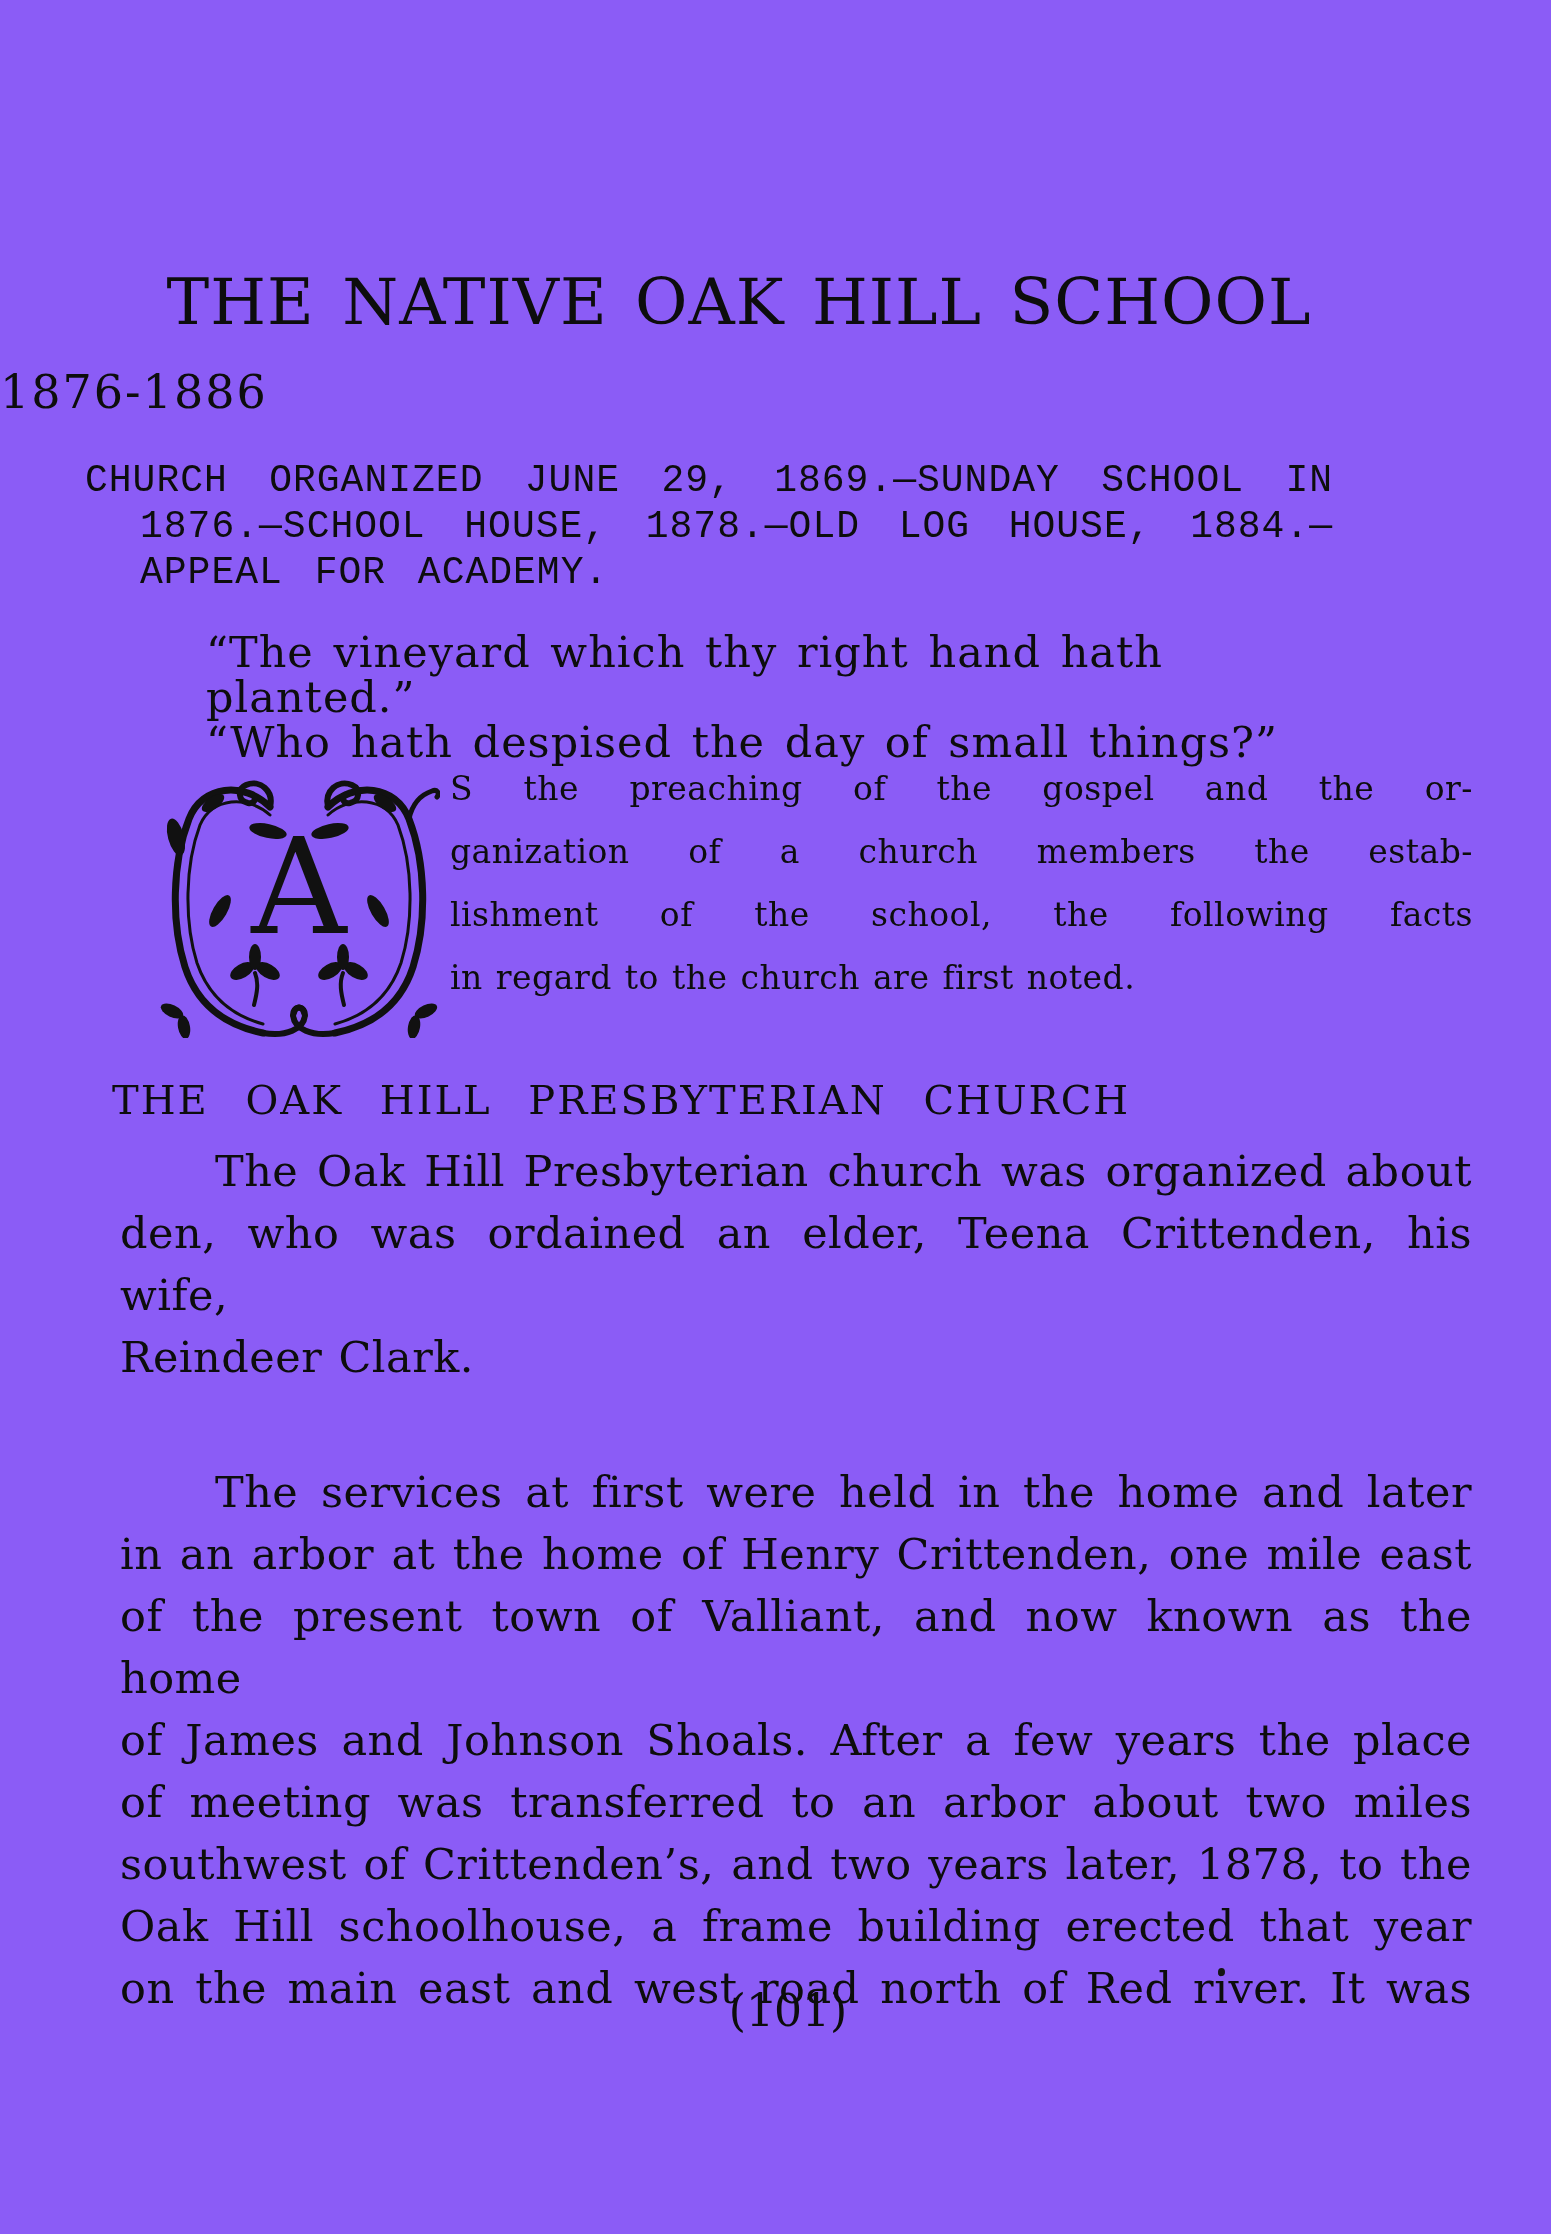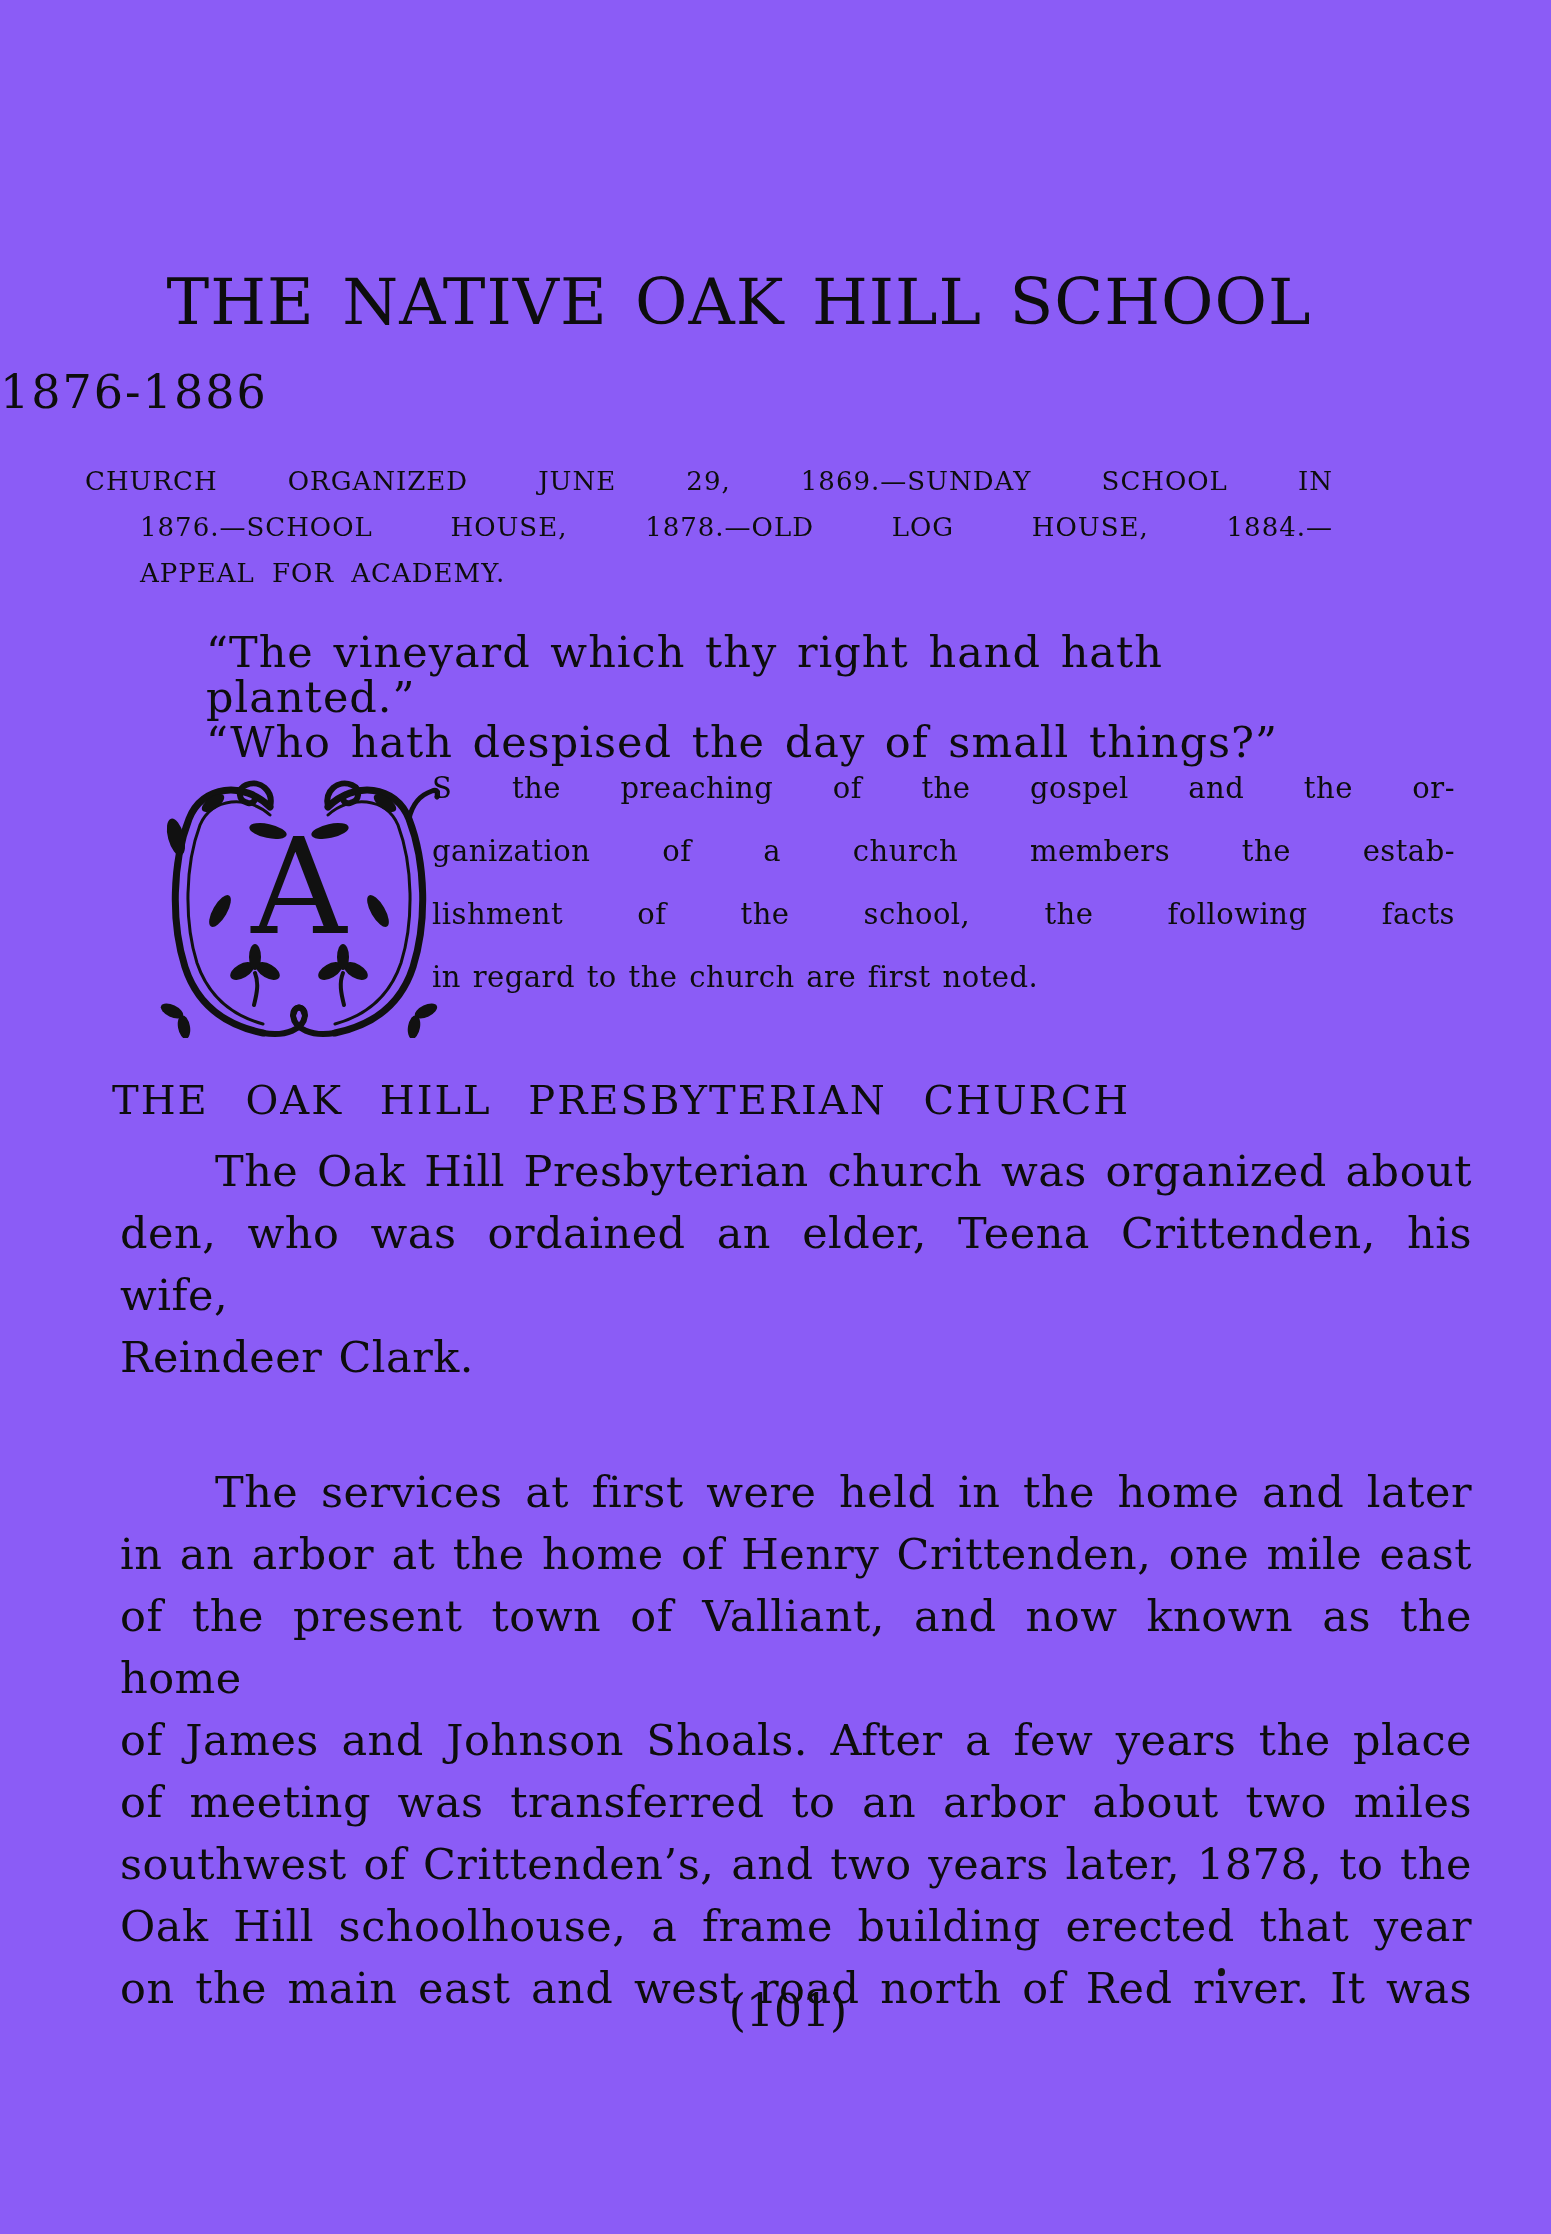--- a/index.html
+++ b/index.html
@@ -15,31 +15,31 @@
   .title{
     left:0;top:267px;width:1478px;text-align:center;
     font-size:64px;line-height:70px;letter-spacing:1px;word-spacing:6px;white-space:nowrap;
   }
   .subtitle{
     left:0;top:367px;width:1500px;text-align:left;
     font-size:46px;line-height:50px;letter-spacing:2px;
   }
   .summary{
     left:85px;top:458px;width:1248px;
-    font-size:26px;line-height:46px;letter-spacing:1px;word-spacing:8px;
+    font-size:38px;line-height:46px;letter-spacing:1px;word-spacing:8px;font-family:Liberation Mono, monospace;
   }
   .summary .hang{padding-left:55px;}
   .epigraph{
     left:206px;top:630px;width:1150px;
     font-size:43px;line-height:45px;letter-spacing:1px;word-spacing:5px;
   }
   .ornament{left:158px;top:773px;width:282px;height:265px;}
   .opening{
-    left:432px;top:757px;width:1023px;
-    font-size:29px;line-height:63px;letter-spacing:0.5px;word-spacing:2px;
+    left:450px;top:757px;width:1023px;
+    font-size:33px;line-height:63px;letter-spacing:0.5px;word-spacing:2px;
   }
   .section-heading{
     left:112px;top:1078px;width:1352px;text-align:left;
     font-size:40px;line-height:44px;font-weight:normal;margin:0;
     letter-spacing:2px;word-spacing:22px;
   }
   .para{
     left:112px;width:1352px;
     font-size:43px;line-height:62px;letter-spacing:0.5px;word-spacing:2px;margin-left:8px;
   }

